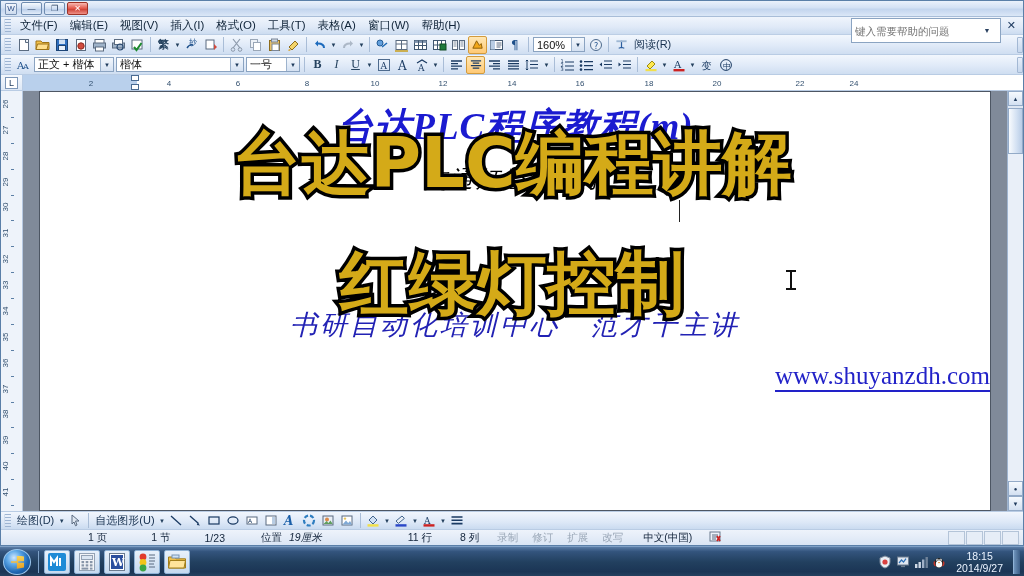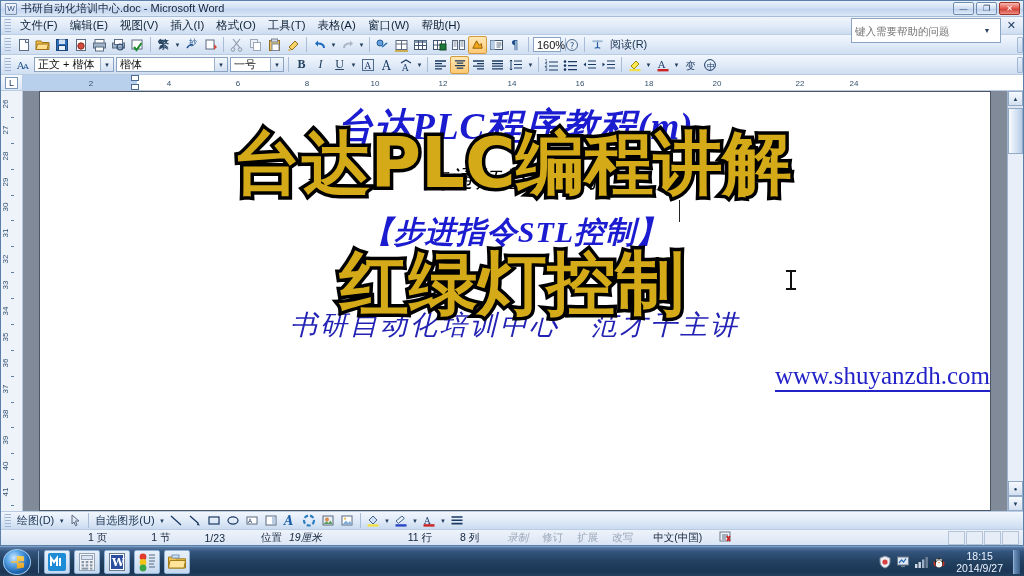--- a/index.html
+++ b/index.html
@@ -256,21 +256,20 @@
 </style>
 </head>
 <body>
 
 <div id="app">
 
   <div id="word-window">
 
     <div class="titlebar">
       <div class="tb-icon">W</div>
-      <div class="tb-title">书研自动化培训中心.doc - Microsoft Word</div>
       <div class="winbtns">
         <div class="winbtn">—</div>
         <div class="winbtn">❐</div>
         <div class="winbtn close">✕</div>
       </div>
     </div>
 
     <div class="menubar">
       <div class="grip"></div>
       <div class="menu-item">文件(F)</div>
@@ -447,21 +446,21 @@
             <path d="M7.5 5h5M7.5 7h5M7.5 9h4" stroke="#5a6b80"></path>
           </svg>
       </div>
       <div class="tb-btn">
         <svg width="13" height="14" viewBox="0 0 13 14">
             <text x="2" y="11" font-size="12" fill="#1d4f8a" font-family="DejaVu Sans">¶</text>
           </svg>
       </div>
       <div class="tb-sep"></div>
 
-      <div class="tb-combo" style="width:28px;align-items:flex-end;">
+      <div class="tb-combo" style="width:52px;align-items:flex-end;">
         <span>160%</span>
         <span class="cb-arrow">▼</span>
       </div>
       <div class="tb-btn">
         <svg width="14" height="14" viewBox="0 0 14 14">
             <circle cx="7" cy="7" r="5.5" fill="#e9eff7" stroke="#4e6b8e"></circle>
             <text x="5" y="10.5" font-size="8" fill="#1d4f8a" font-family="DejaVu Sans">?</text>
           </svg>
       </div>
       <div class="tb-sep"></div>
@@ -480,21 +479,21 @@
       <div class="tb-btn">
         <svg width="15" height="14" viewBox="0 0 15 14">
             <text x="1" y="11" font-size="10" fill="#1d4f8a" font-family="DejaVu Serif">A</text>
             <text x="7" y="11" font-size="8" fill="#1d4f8a" font-family="DejaVu Serif">A</text>
           </svg>
       </div>
       <div class="tb-combo" style="width:80px;">
         <span>正文 + 楷体</span>
         <span class="cb-arrow">▼</span>
       </div>
-      <div class="tb-combo" style="width:112px;">
+      <div class="tb-combo" style="width:128px;">
         <span>楷体</span>
         <span class="cb-arrow">▼</span>
       </div>
       <div class="tb-combo" style="width:54px;">
         <span>一号</span>
         <span class="cb-arrow">▼</span>
       </div>
       <div class="tb-sep"></div>
 
       <div class="tb-btn">
@@ -672,21 +671,20 @@
           <div class="vminor" style="top: 388.125px;"></div>
           <div class="vtick" style="top: 401.062px;">41</div>
           <div class="vminor" style="top: 414px;"></div>
         </div>
 
       <div class="page-area">
         <div class="page">
 
           <div class="doc-text doc-line-blue1">台达PLC程序教程(m)</div>
           <div class="doc-text doc-line-red">交通灯控制程序</div>
-          <div class="doc-text doc-line-blue2">【步进指令STL控制】</div>
           <div class="doc-text doc-line-center">书研自动化培训中心　范才千主讲</div>
           <div class="doc-text doc-line-url">
             <span>www.shuyanzdh.com</span>
           </div>
 
           <div class="caret" style="left:639px;top:108px;"></div>
           <div class="ibeam" style="left:746px;top:178px;">
               <i></i>
             </div>
         </div>
@@ -800,21 +798,21 @@
     </div>
 
     <div class="statusbar">
       <div class="st-cell" style="margin-left:80px;">1 页</div>
       <div class="st-cell" style="margin-left:30px;">1 节</div>
       <div class="st-cell" style="margin-left:20px;">1/23</div>
       <div class="st-cell" style="margin-left:22px;">位置</div>
       <div class="st-cell" style="padding-left:0;font-style:italic;">19厘米</div>
       <div class="st-cell" style="margin-left:72px;">11 行</div>
       <div class="st-cell" style="margin-left:14px;">8 列</div>
-      <div class="st-cell dim" style="margin-left:14px;font-style:italic;">录制</div>
+      <div class="st-cell dim" style="margin-left:4px;">录制</div>
       <div class="st-cell dim">修订</div>
       <div class="st-cell dim">扩展</div>
       <div class="st-cell dim">改写</div>
       <div class="st-cell" style="margin-left:6px;">中文(中国)</div>
       <div class="st-cell" style="padding:0 10px;">
         <svg width="15" height="12" viewBox="0 0 15 12">
             <rect x="1" y="1" width="10" height="9" fill="#eef3fa" stroke="#6b7b8e"></rect>
             <path d="M3 4h6M3 6h6M3 8h4" stroke="#5a6b80"></path>
             <path d="M8 10l3-5" stroke="#cc2222" stroke-width="1.6"></path>
             <path d="M11 10L8 5" stroke="#cc2222" stroke-width="1.6"></path>

